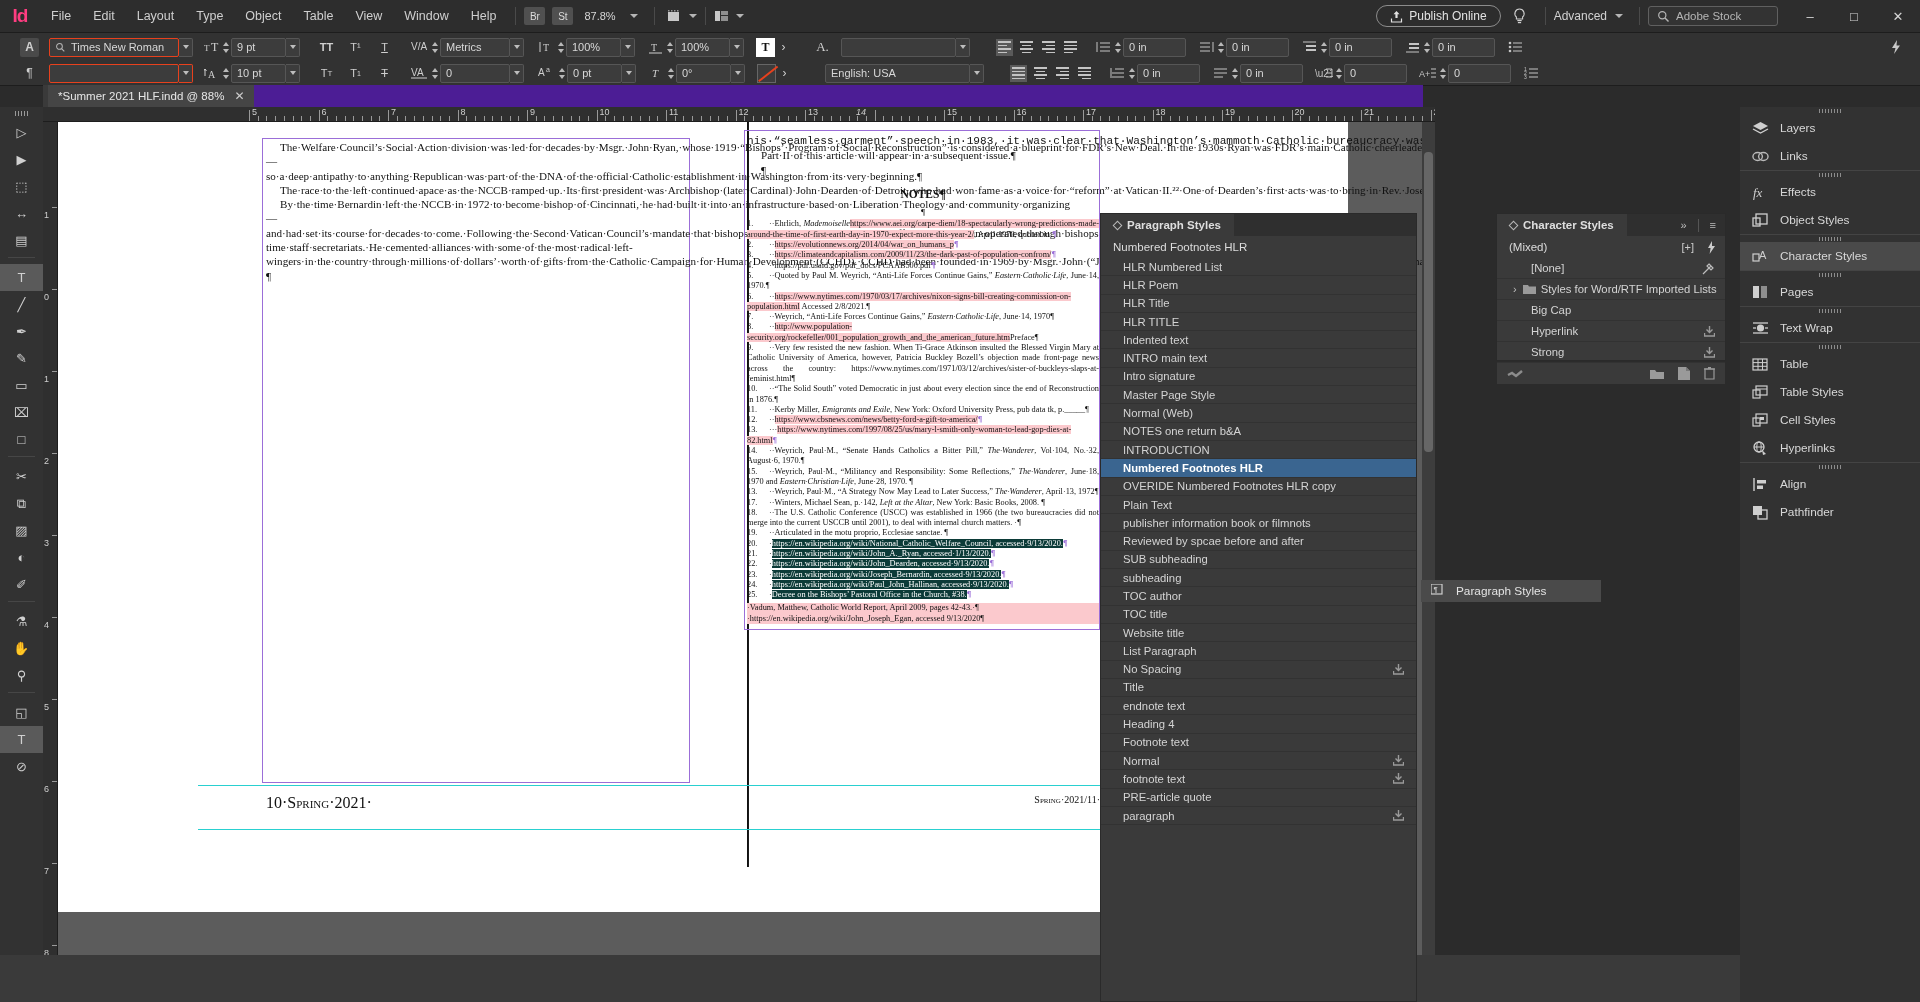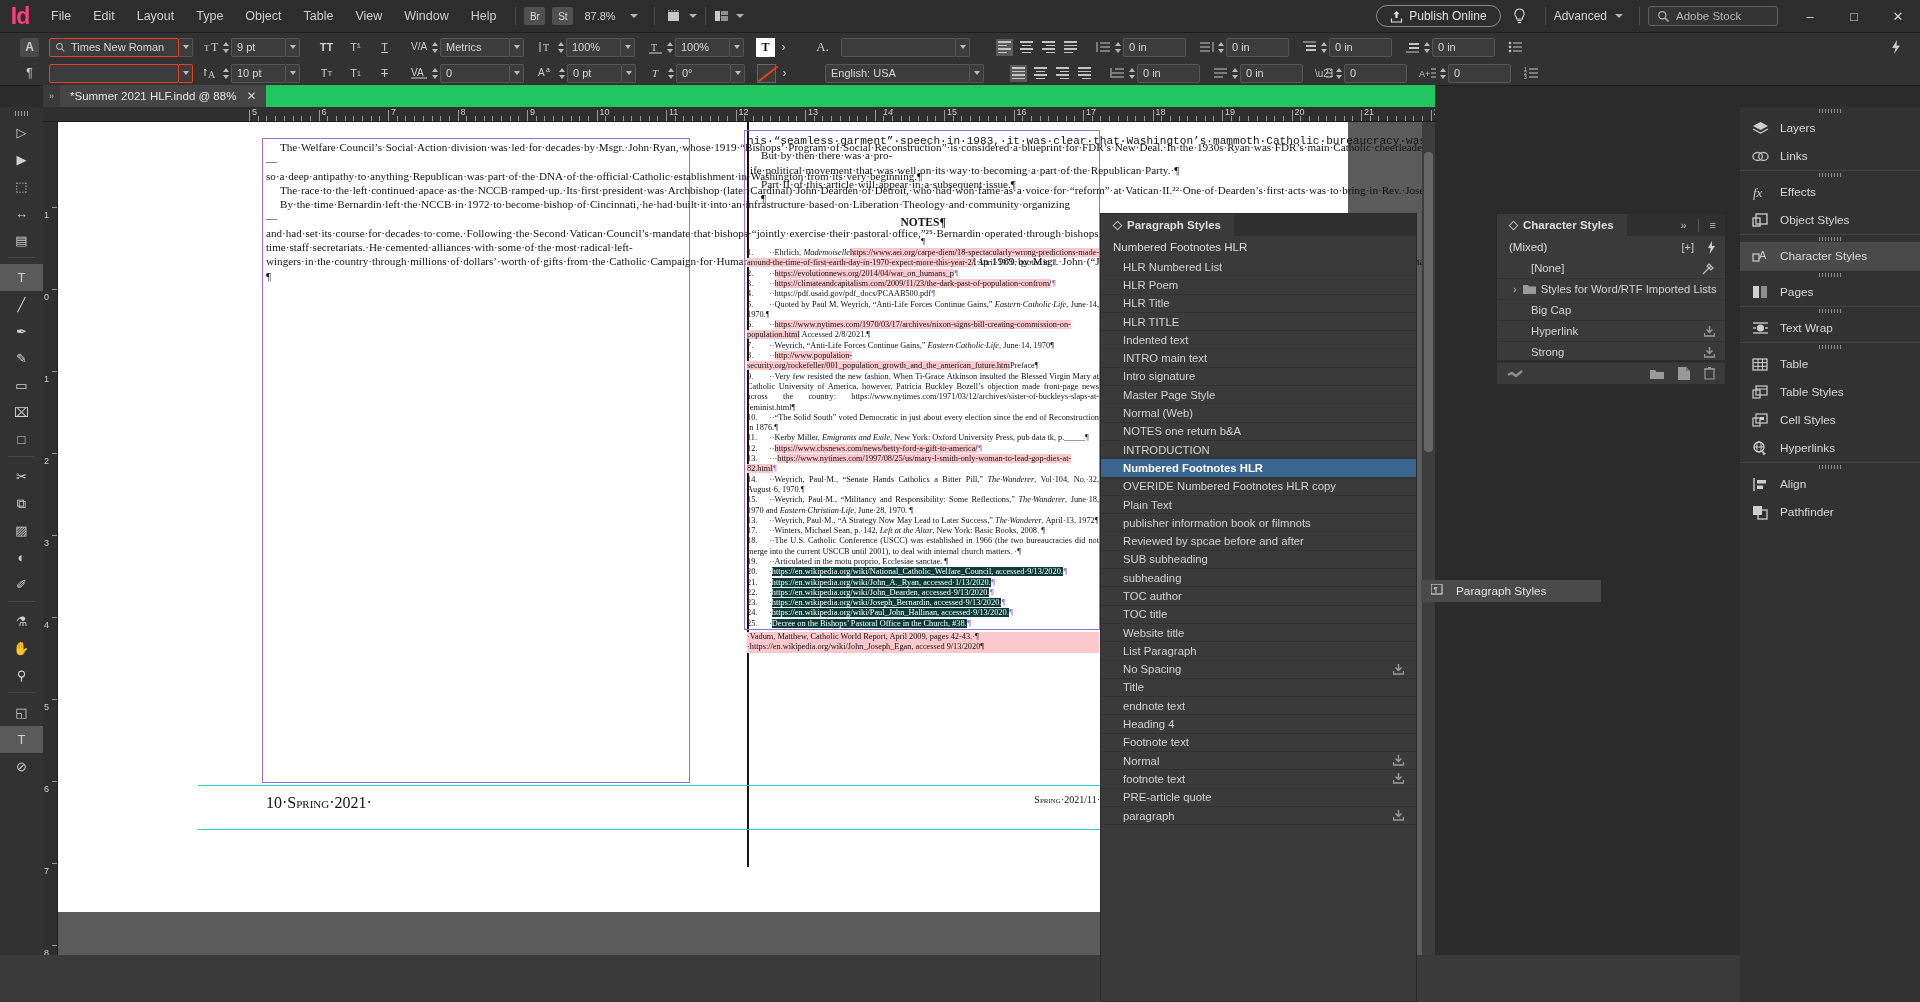--- a/index.html
+++ b/index.html
@@ -5,21 +5,21 @@
 <style>
   * { box-sizing: border-box; margin:0; padding:0; }
   html,body { width:1920px; height:1002px; overflow:hidden;
     font-family:"Liberation Sans", sans-serif; background:#1e1e1e; color:#c9c9c9; }
   #app { position:relative; width:1920px; height:1002px; background:#2b2b2b; }
 
   
   .menubar { position:absolute; left:0; top:0; width:1920px; height:33px;
     background:#2d2d2d; display:flex; align-items:center; border-bottom:1px solid #1d1d1d; }
   .id-logo { width:40px; height:33px; display:flex; align-items:center; justify-content:center;
-    color:#ff3d81; font-weight:bold; font-size:23px; letter-spacing:-1px; }
+    color:#ff3d81; font-weight:bold; font-size:19px; letter-spacing:-1px; }
   .menu-item { padding:0 11px; height:33px; line-height:33px; font-size:12.5px; color:#cfcfcf; cursor:default; }
   .mb-sep { width:1px; height:18px; background:#4a4a4a; margin:0 8px; }
   .mb-sq { width:21px; height:18px; background:#505050; color:#dcdcdc; font-size:10px;
     display:flex; align-items:center; justify-content:center; border-radius:2px; margin-right:7px; }
   .zoomval { font-size:11px; color:#d6d6d6; margin:0 6px 0 4px; }
   .caret { width:0;height:0;border-left:4px solid transparent;border-right:4px solid transparent;
     border-top:4px solid #b5b5b5; margin:0 8px; }
   .publish-btn { margin-left:auto; border:1px solid #8c8c8c; border-radius:13px; height:22px;
     display:flex; align-items:center; padding:0 13px; font-size:12px; color:#e2e2e2; gap:6px;}
   .bulb { width:12px; height:16px; margin:0 12px; position:relative; }
@@ -67,21 +67,21 @@
   .tool { height:27px; display:flex; align-items:center; justify-content:center; color:#d0d0d0; font-size:13px; }
   .tool.on { background:#5a5a5a; }
   .tsep { height:7px; }
   .tsep:after{content:""; display:block; height:1px; background:#464646; margin:3px 8px;}
 
   
   .collapse { position:absolute; left:43px; top:85px; width:17px; height:22px; background:#3a3a3a;
     display:flex; align-items:center; justify-content:center; color:#bbb; font-size:9px; }
 
   
-  .tabbar { position:absolute; left:60px; top:85px; width:1375px; height:22px; background:#22c55e; }
+  .tabbar { position:absolute; left:48px; top:85px; width:1375px; height:22px; background:#4c1d95; }
   .doctab { position:absolute; left:0; top:0; height:22px; background:#454545; display:flex;
     align-items:center; padding:0 10px; gap:10px; font-size:11.5px; color:#e6e6e6; }
   .doctab .x { font-size:12px; color:#cfcfcf; }
 
   
   .docwrap { position:absolute; left:43px; top:107px; width:1392px; height:895px; background:#5a5a5a; }
   .ruler-h { position:absolute; left:0; top:0; width:1392px; height:15px; background:#2f2f2f;
     border-bottom:1px solid #1d1d1d; overflow:hidden; }
   .ruler-v { position:absolute; left:0; top:15px; width:15px; height:880px; background:#2f2f2f;
     border-right:1px solid #1d1d1d; overflow:hidden; }
@@ -701,21 +701,21 @@
         <div class="rtick maj" style="left: 762px;"></div>
         <div class="rlab" style="left: 765px;">13</div>
         <div class="rtick" style="left: 770.7px;"></div>
         <div class="rtick" style="left: 779.4px;"></div>
         <div class="rtick" style="left: 788.1px;"></div>
         <div class="rtick" style="left: 796.8px;"></div>
         <div class="rtick" style="left: 805.5px;"></div>
         <div class="rtick" style="left: 814.2px;"></div>
         <div class="rtick" style="left: 822.9px;"></div>
         <div class="rtick maj" style="left: 831.5px;"></div>
-        <div class="rlab" style="left: 840px; font-style: italic;">14</div>
+        <div class="rlab" style="left: 813px; font-style: italic;">14</div>
         <div class="rtick" style="left: 840.2px;"></div>
         <div class="rtick" style="left: 848.9px;"></div>
         <div class="rtick" style="left: 857.6px;"></div>
         <div class="rtick" style="left: 866.3px;"></div>
         <div class="rtick" style="left: 875px;"></div>
         <div class="rtick" style="left: 883.7px;"></div>
         <div class="rtick" style="left: 892.4px;"></div>
         <div class="rtick maj" style="left: 901px;"></div>
         <div class="rlab" style="left: 904px;">15</div>
         <div class="rtick" style="left: 909.7px;"></div>
@@ -824,21 +824,20 @@
             <p style="text-indent: 14px; margin: 0px;">The·Welfare·Council’s·Social·Action·division·was·led·for·decades·by·Msgr.·John·Ryan,·whose·1919·“Bishops’·Program·of·Social·Reconstruction”·is·considered·a·blueprint·for·FDR’s·New·Deal.·In·the·1930s·Ryan·was·FDR’s·main·Catholic·cheerleader,·giving·the·invocation·at·his·1937·and·1945·inaugurations·and·leading·campaigns·for·social·justice,·civil·rights,·and·distributist·economic·reform.²¹·When·it·morphed·into·the·NCCB,·the·Welfare·Council·continued·to·pursue·its·agenda·of·welfare·and·world·peace,·and·adopted·the·new·brand·name·effortlessly.·Republicans·had·opposed·the·New·Deal·and·by·the·late·1960s·were·identified·with·limited·government,·balanced·budgets,·and·strong·national·defense—so·a·deep·antipathy·to·anything·Republican·was·part·of·the·DNA·of·the·official·Catholic·establishment·in·Washington·from·its·very·beginning.¶</p>
             <p style="text-indent: 14px; margin: 0px;">The·race·to·the·left·continued·apace·as·the·NCCB·ramped·up.·Its·first·president·was·Archbishop·(later·Cardinal)·John·Dearden·of·Detroit,·who·had·won·fame·as·a·voice·for·“reform”·at·Vatican·II.²²·One·of·Dearden’s·first·acts·was·to·bring·in·Rev.·Joseph·Bernardin·in·1968·to·become·the·NCCB’s·first·General·Secretary.·Bernardin·was·a·consummate·ecclesiastical·politician,·a·protégé·of·the·most·progressive·bishops·in·America.·He·had·worked·under·four·bishops·in·Charleston,·S.C.,·and·was·appointed·auxiliary·bishop·of·Atlanta·even·before·he·was·ordained·as·bishop·at·38,·the·youngest·in·the·country.²³·In·addition·to·Dearden,·Bernardin·was·also·mentored·by·Bishop·Paul·Hallinan·of·Atlanta,·the·national·Catholic·champion·of·racial·equality·and·liturgical·reform.·With·these·guides,·Bernardin’s·progressive·credentials·were·ensured.²⁴¶</p>
             <p style="text-indent: 14px; margin: 0px;">By·the·time·Bernardin·left·the·NCCB·in·1972·to·become·bishop·of·Cincinnati,·he·had·built·it·into·an·infrastructure·based·on·Liberation·Theology·and·community·organizing—and·had·set·its·course·for·decades·to·come.·Following·the·Second·Vatican·Council’s·mandate·that·bishops·“jointly·exercise·their·pastoral·office,”²⁵·Bernardin·operated·through·bishops’·committees·with·full-time·staff·secretariats.·He·cemented·alliances·with·some·of·the·most·radical·left-wingers·in·the·country·through·millions·of·dollars’·worth·of·gifts·from·the·Catholic·Campaign·for·Human·Development·(CCHD).·CCHD·had·been·founded·in·1969·by·Msgr.·John·(“Jack”)·Egan.²⁶·It·was·Egan·who·persuaded·Saul·Alinsky·to·write·his·manual·of·urban·revolution,·Rules·for·Radicals,²⁷·and·arranged·the·first·grant·for·Alinsky·from·the·diocese·of·Chicago·to·start·his·community·organizing·career.²⁸…¶</p>
           </div>
         <div class="footer-l">10·Spring·2021·</div>
 
         <div class="tframe" style="left:546px;top:8px;width:356px;height:500px"></div>
         <div class="col body-r">
           <div id="rbody">
               <p style="text-indent: 0px; margin: 0px; font-family: Liberation Mono, monospace;">his·“seamless·garment”·speech·in·1983,·it·was·clear·that·Washington’s·mammoth·Catholic·bureaucracy·was·an·impregnable·fortress·of·the·Left.·¶</p>
-              <p style="text-indent: 14px; margin: 0px;">But·by·then·there·was·a·pro-life·political·movement·that·was·well·on·its·way·to·becoming·a·part·of·the·Republican·Party.·¶</p>
               <p style="text-indent: 14px; margin: 0px;">Part·II·of·this·article·will·appear·in·a·subsequent·issue.¶</p>
               <p style="text-indent: 14px; margin: 0px;">¶</p>
             </div>
           <div class="notes-h">NOTES¶</div>
           <div style="text-align:center;font-size:9px">¶</div>
           <div class="notes" id="noteslist">
               <div><span style="display: inline-block; min-width: 22px;">1.</span><span>··Ehrlich, </span><em>Mademoiselle</em><span class="hl-pink">https://www.aei.org/carpe-diem/18-spectacularly-wrong-predictions-made-around-the-time-of-first-earth-day-in-1970-expect-more-this-year-2/</span><span>, April·1970, quoted in </span><span class="pilc">¶</span></div>
               <div><span style="display: inline-block; min-width: 22px;">2.</span><span>··</span><span class="hl-pink">https://evolutionnews.org/2014/04/war_on_humans_p</span><span class="pilc">¶</span></div>
               <div><span style="display: inline-block; min-width: 22px;">3.</span><span>··</span><span class="hl-pink">https://climateandcapitalism.com/2009/11/23/the-dark-past-of-population-confrom/</span><span class="pilc">¶</span></div>
               <div><span style="display: inline-block; min-width: 22px;">4.</span><span>··https://pdf.usaid.gov/pdf_docs/PCAAB500.pdf</span><span class="pilc">¶</span></div>

